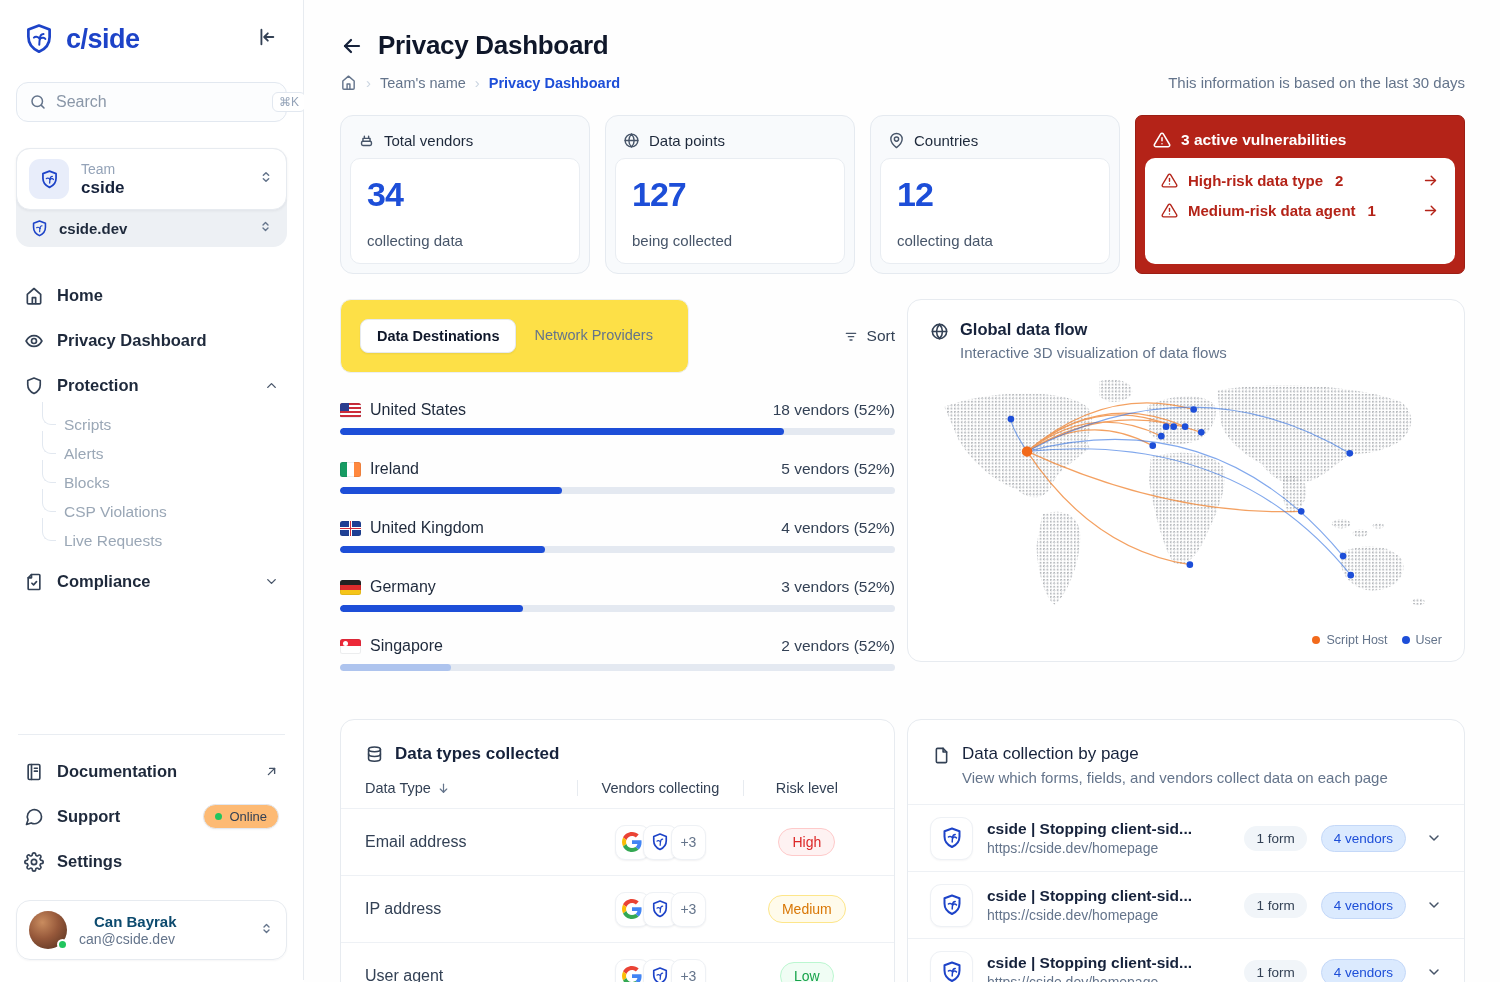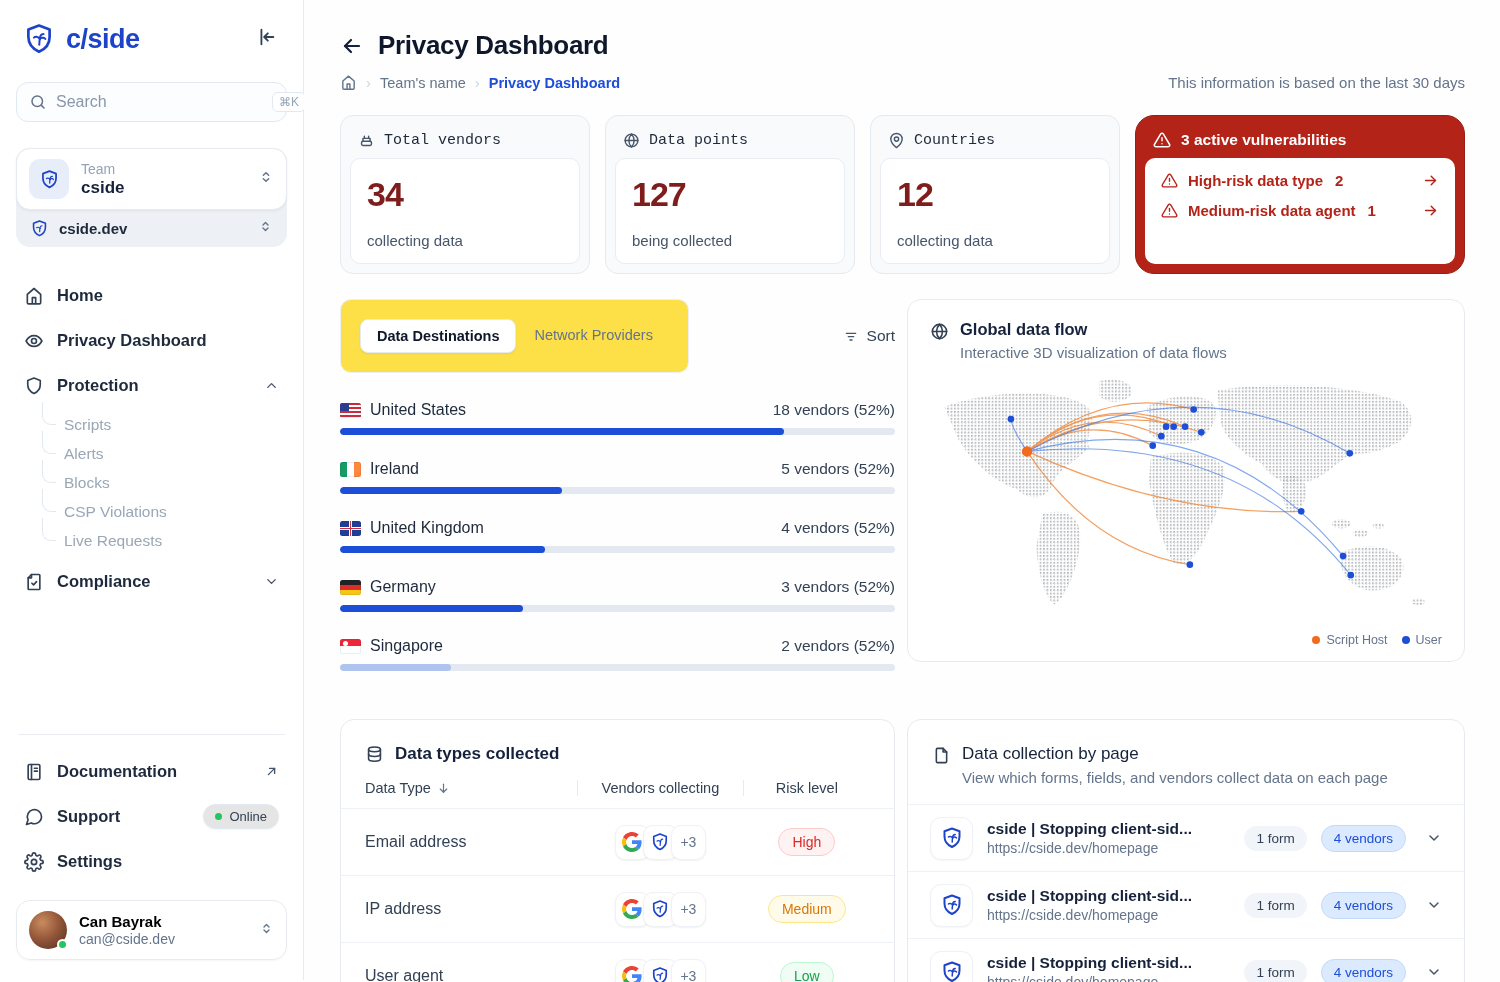--- a/index.html
+++ b/index.html
@@ -44,57 +44,57 @@
   .nav-item .ic { color:#334155; display:flex; }
   .subnav { margin:2px 0 4px 26px; }
   .subnav-item { display:flex; align-items:center; height:29px; cursor:pointer; position:relative; padding-left:22px; }
   .subnav-item::before { content:""; position:absolute; left:0; top:-8px; width:13px; height:22px;
     border-left:1.5px solid #e2e8f0; border-bottom:1.5px solid #e2e8f0; border-bottom-left-radius:9px; }
   .subnav-item span { font-size:15.5px; color:#9aa7b6; }
 
   .side-spacer { flex:1; }
   .side-divider { height:1px; background:#e9edf2; margin:0 2px 14px 2px; }
   .online-pill { display:flex; align-items:center; gap:7px; border:1px solid #e2e8f0;
-    background:#e5e5e5; border-radius:999px; padding:4px 11px; font-size:13px; color:#334155;
+    background:#fdba74; border-radius:999px; padding:4px 11px; font-size:13px; color:#334155;
     box-shadow:0 1px 2px rgba(15,23,42,.04); }
   .dot-green { width:7px; height:7px; border-radius:50%; background:#22c55e; }
 
   .user-card { margin-top:16px; border:1px solid #e7ebf0; border-radius:14px; padding:10px 12px;
     display:flex; align-items:center; gap:12px; box-shadow:0 1px 2px rgba(15,23,42,.04); cursor:pointer; }
   .avatar { width:38px; height:38px; border-radius:50%; position:relative; flex-shrink:0;
     background:radial-gradient(circle at 35% 30%, #c98c5f 0%, #96583a 45%, #4f2e1e 100%); }
   .avatar .status { position:absolute; right:-1px; bottom:-1px; width:11px; height:11px;
     border-radius:50%; background:#22c55e; border:2px solid #fff; }
-  .user-name { font-size:15px; font-weight:bold; color:#000000; }
+  .user-name { font-size:15px; font-weight:bold; color:#0c4a6e;margin-left:15px; }
   .user-email { font-size:14px; color:#64748b; margin-top:1px; }
   .user-texts { flex:1; }
 
   
   .main { flex:1; padding:30px 35px 0 36px; background:#fefefe; }
   .title-row { display:flex; align-items:center; gap:14px; }
   .back-arrow { color:#16223b; cursor:pointer; display:flex; }
   .page-title { font-size:26px; font-weight:bold; color:#0f172a; letter-spacing:-0.3px; }
   .crumb-row { margin-top:13px; display:flex; align-items:center; justify-content:space-between; }
   .crumbs { display:flex; align-items:center; gap:9px; font-size:14.5px; }
   .crumb-sep { color:#cbd5e1; font-size:15px; }
   .crumb-muted { color:#64748b; }
   .crumb-active { color:#1d4ed8; font-weight:bold; }
   .period-note { font-size:15px; color:#64748b; }
 
   
   .stats-row { margin-top:24px; display:flex; gap:15px; }
   .stat-card { width:250px; background:#f8fafc; border:1px solid #e5eaf0; border-radius:13px; padding:9px; }
-  .stat-head { display:flex; align-items:center; gap:9px; padding:7px 8px 9px 8px; color:#334155;font-family:Liberation Mono, monospace; }
+  .stat-head { display:flex; align-items:center; gap:9px; padding:7px 8px 9px 8px; color:#334155; }
   .stat-head span { font-size:15px; color:#1e293b; }
   .stat-inner { background:#fff; border:1px solid #e9edf2; border-radius:10px; padding:16px 16px 14px 16px;
     height:106px; display:flex; flex-direction:column; justify-content:space-between; }
-  .stat-value { font-size:34px; font-weight:bold; color:#7f1d1d; letter-spacing:-1px; }
+  .stat-value { font-size:34px; font-weight:bold; color:#1d4ed8; letter-spacing:-1px; }
   .stat-caption { font-size:15px; color:#475569; }
 
-  .vuln-card { flex:1; background:#b42318; border:1px solid #9b1e14; border-radius:19px; padding:9px;text-align:center; }
+  .vuln-card { flex:1; background:#b42318; border:1px solid #9b1e14; border-radius:7px; padding:9px;text-align:center; }
   .vuln-head { display:flex; align-items:center; gap:10px; padding:6px 8px 9px 8px; color:#fff; }
   .vuln-head span { font-size:15.5px; font-weight:bold; }
   .vuln-inner { background:#fff; border-radius:10px; padding:14px 16px; height:106px; }
   .vuln-row { display:flex; align-items:center; gap:10px; color:#b42318; cursor:pointer; }
   .vuln-row + .vuln-row { margin-top:13px; }
   .vuln-row .vr-label { font-size:15px; font-weight:700; }
   .vuln-row .vr-count { font-size:15px; font-weight:bold; margin-left:2px; }
   .vuln-row .vr-arrow { margin-left:auto; display:flex; }
 
   

